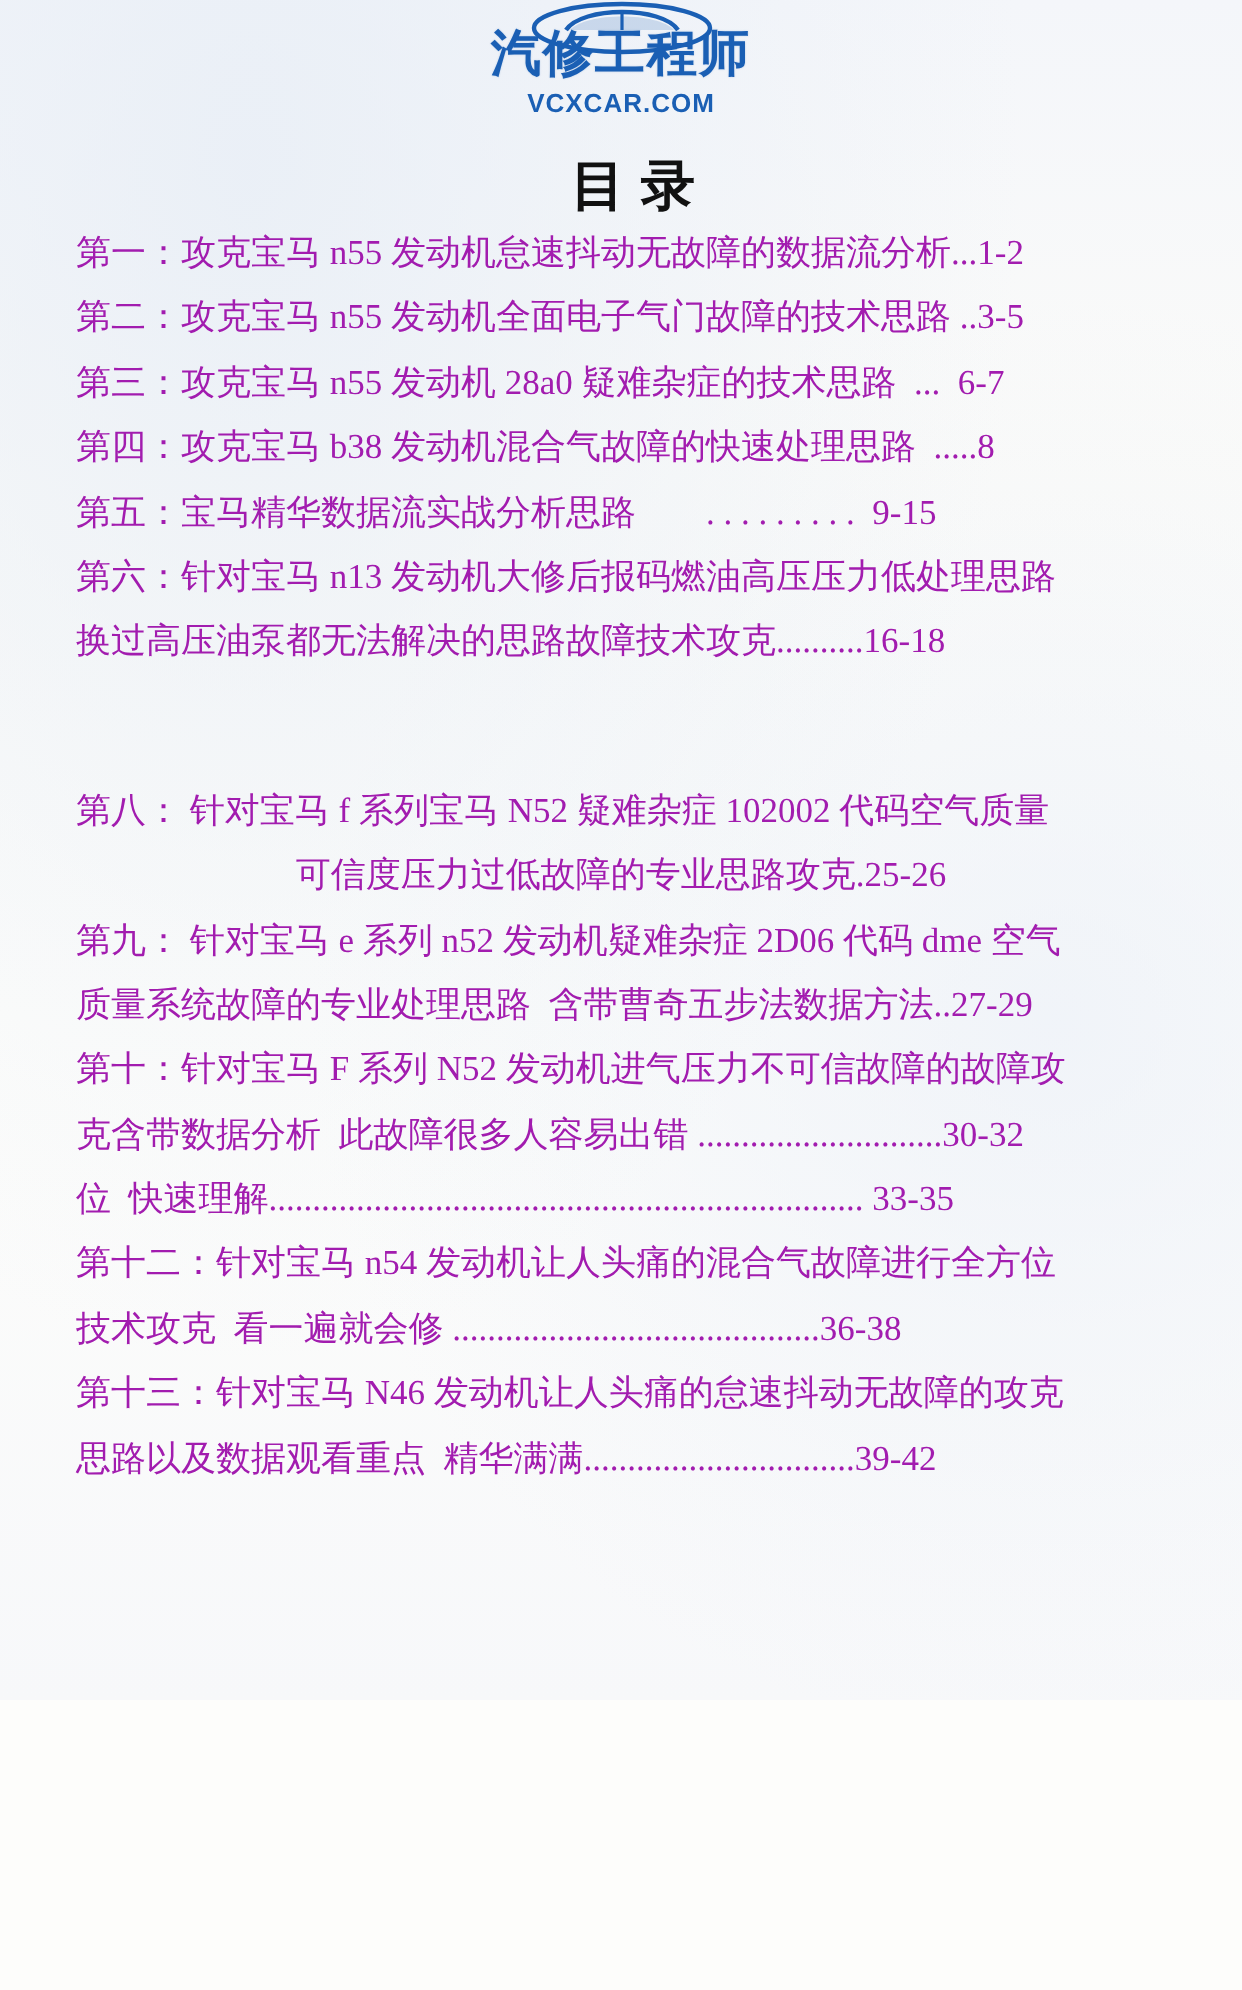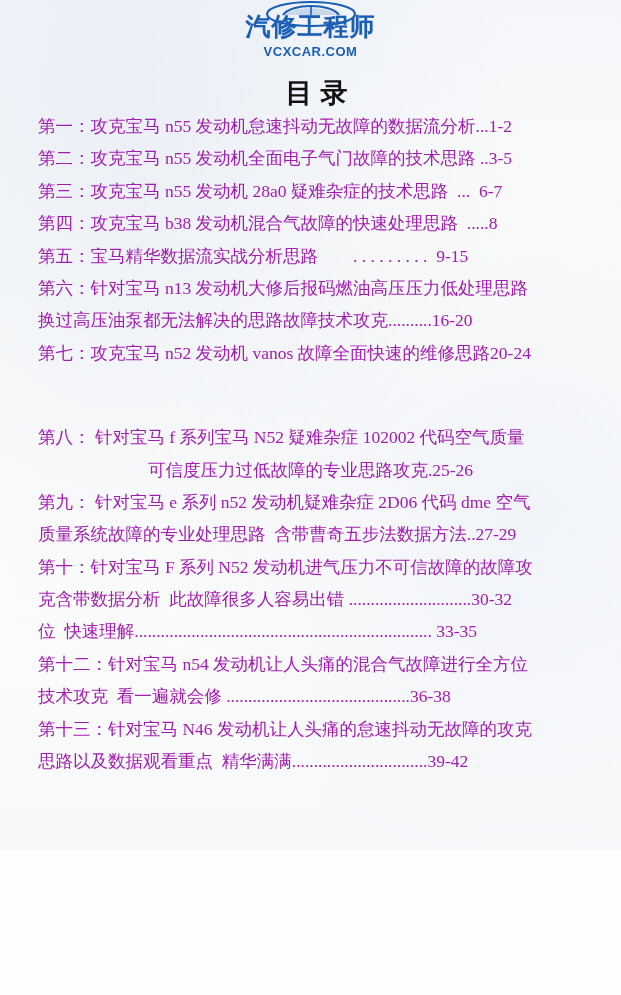--- a/index.html
+++ b/index.html
@@ -130,22 +130,21 @@
 
   <div class="doc-title">目录</div>
 
   <div class="toc">
     <div class="toc-entry">第一：攻克宝马 n55 发动机怠速抖动无故障的数据流分析...1-2</div>
     <div class="toc-entry">第二：攻克宝马 n55 发动机全面电子气门故障的技术思路 ..3-5</div>
     <div class="toc-entry">第三：攻克宝马 n55 发动机 28a0 疑难杂症的技术思路  ...  6-7</div>
     <div class="toc-entry">第四：攻克宝马 b38 发动机混合气故障的快速处理思路  .....8</div>
     <div class="toc-entry">第五：宝马精华数据流实战分析思路        . . . . . . . . .  9-15</div>
     <div class="toc-entry">第六：针对宝马 n13 发动机大修后报码燃油高压压力低处理思路</div>
-    <div class="toc-entry">换过高压油泵都无法解决的思路故障技术攻克..........16-20</div>
-    <div class="toc-entry">第七：攻克宝马 n52 发动机 vanos 故障全面快速的维修思路20-24</div>
+    <div class="toc-entry">换过高压油泵都无法解决的思路故障技术攻克..........16-18</div>
 
     <div class="spacer"></div>
 
     <div class="toc-entry">第八： 针对宝马 f 系列宝马 N52 疑难杂症 102002 代码空气质量</div>
     <div class="toc-entry indent-center">可信度压力过低故障的专业思路攻克.25-26</div>
     <div class="toc-entry">第九： 针对宝马 e 系列 n52 发动机疑难杂症 2D06 代码 dme 空气</div>
     <div class="toc-entry">质量系统故障的专业处理思路  含带曹奇五步法数据方法..27-29</div>
     <div class="toc-entry">第十：针对宝马 F 系列 N52 发动机进气压力不可信故障的故障攻</div>
     <div class="toc-entry">克含带数据分析  此故障很多人容易出错 ............................30-32</div>
     <div class="toc-entry">位  快速理解.................................................................... 33-35</div>

